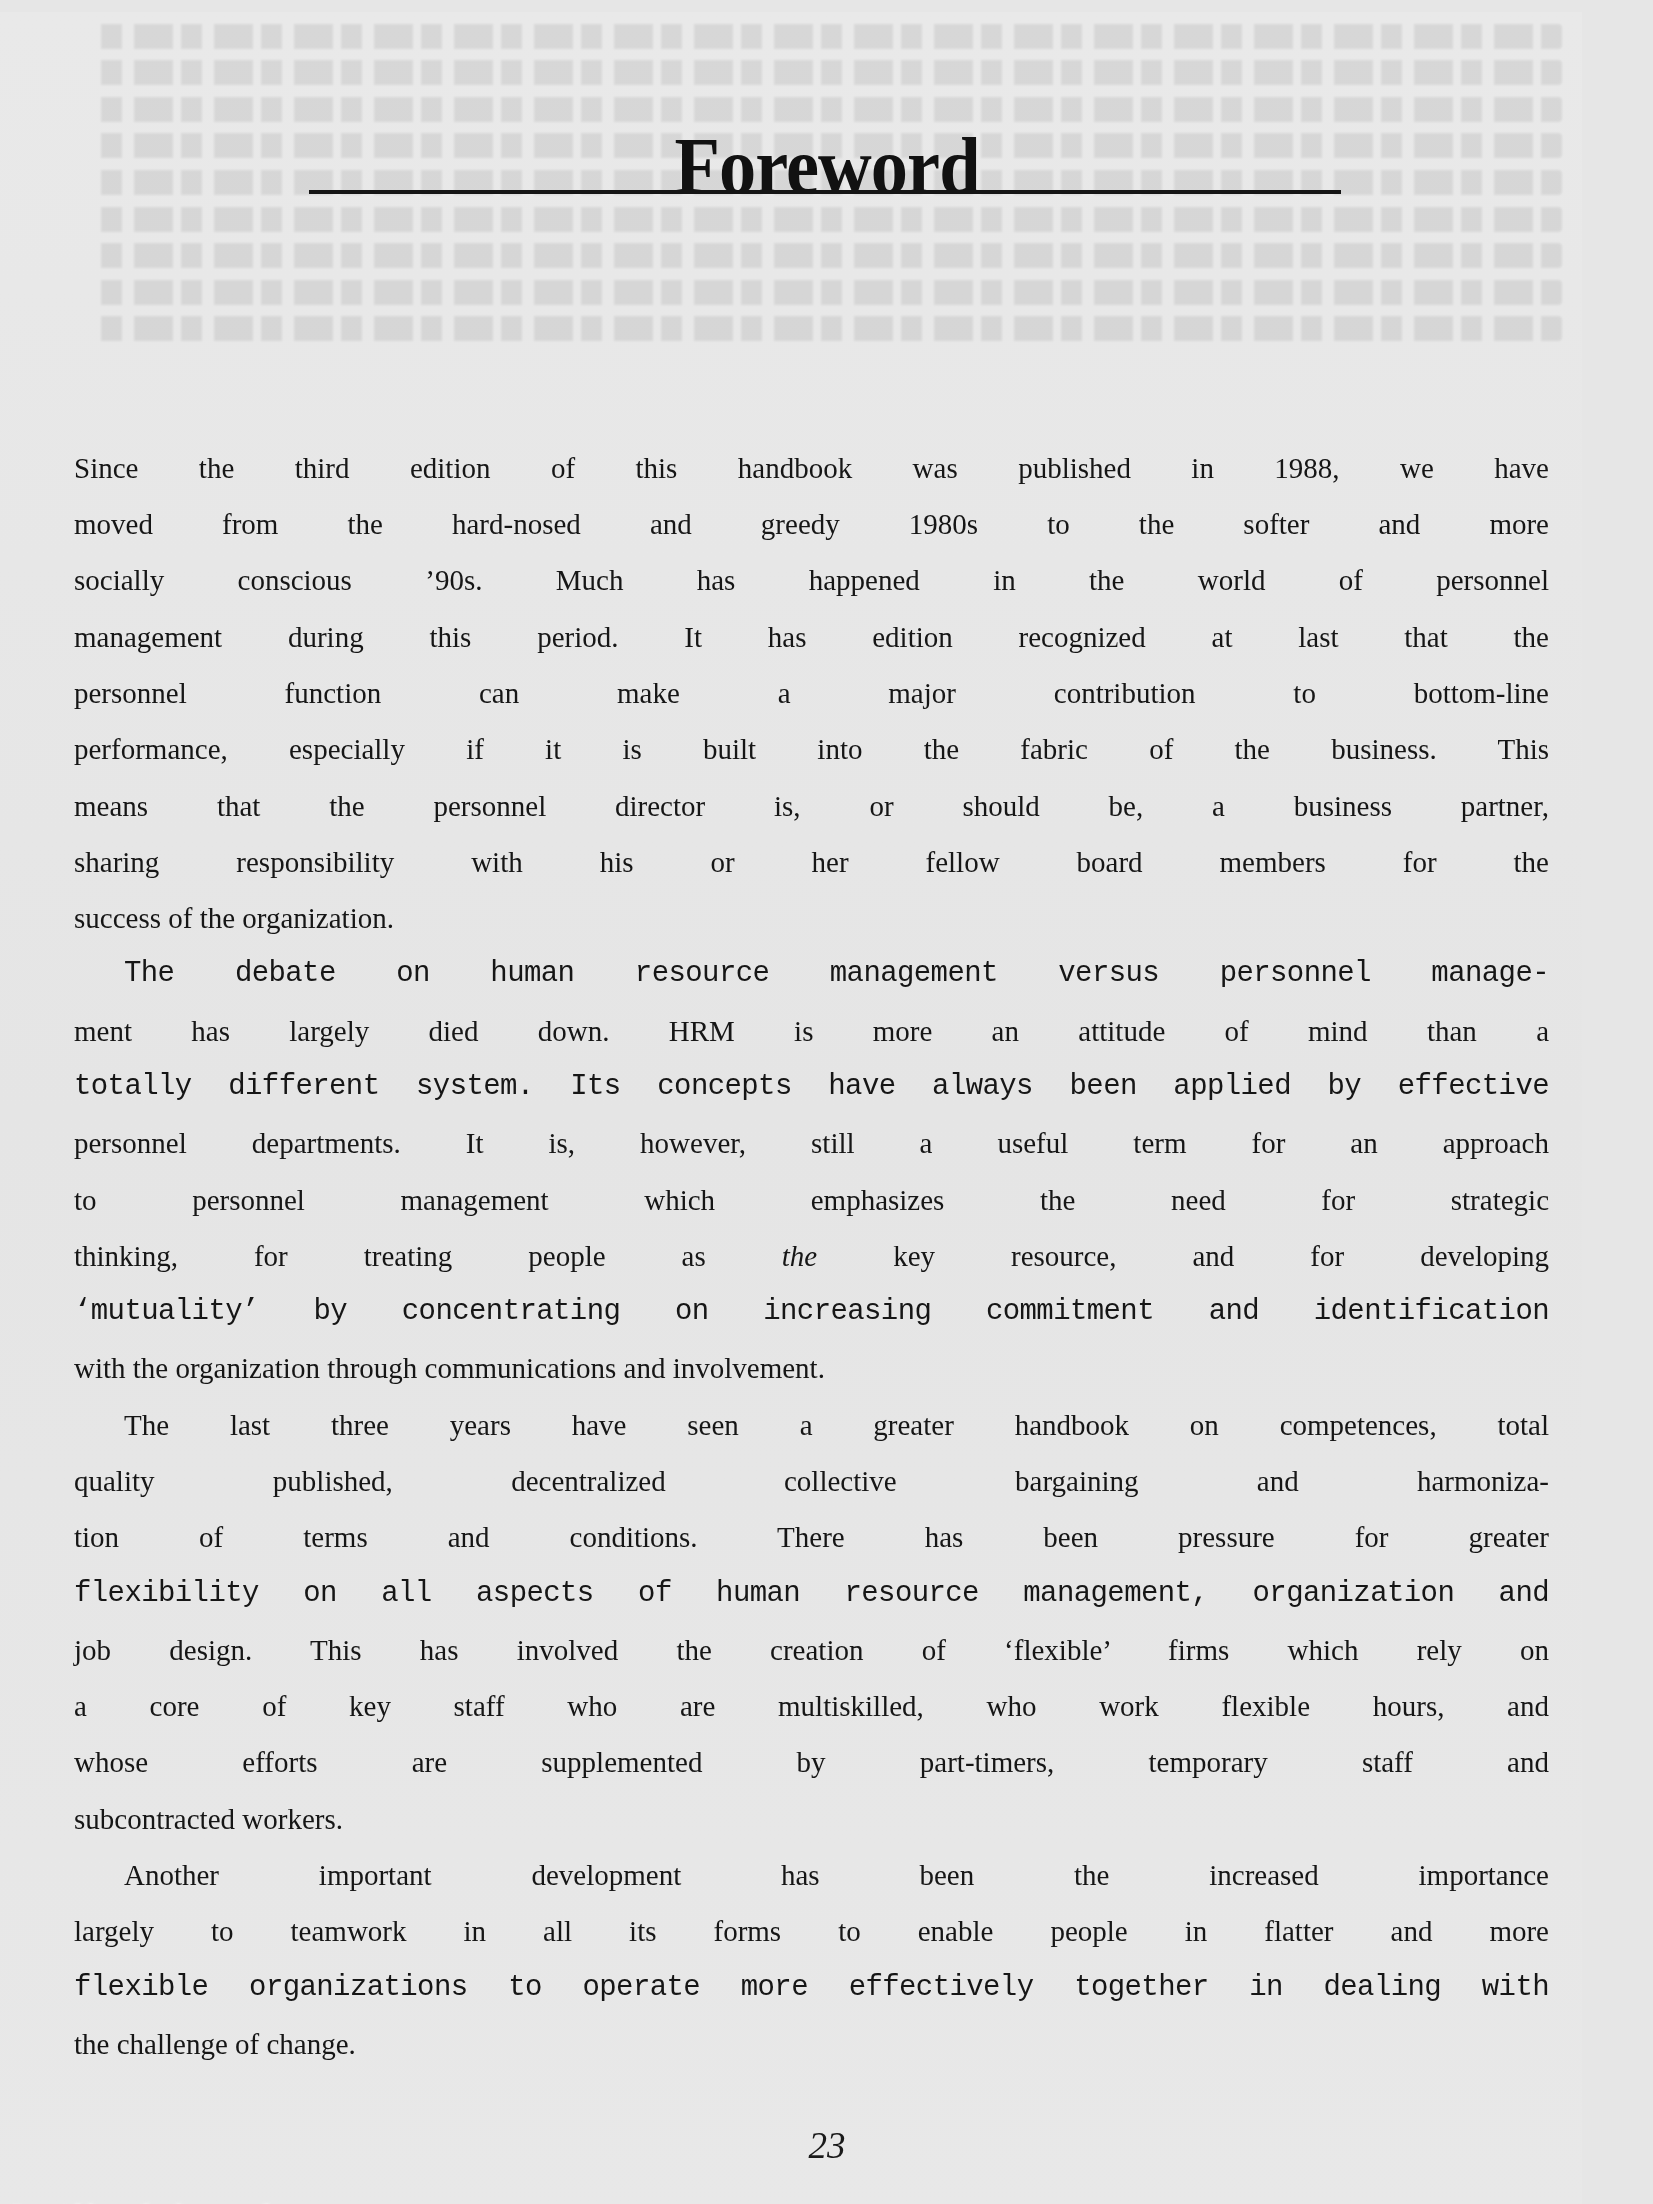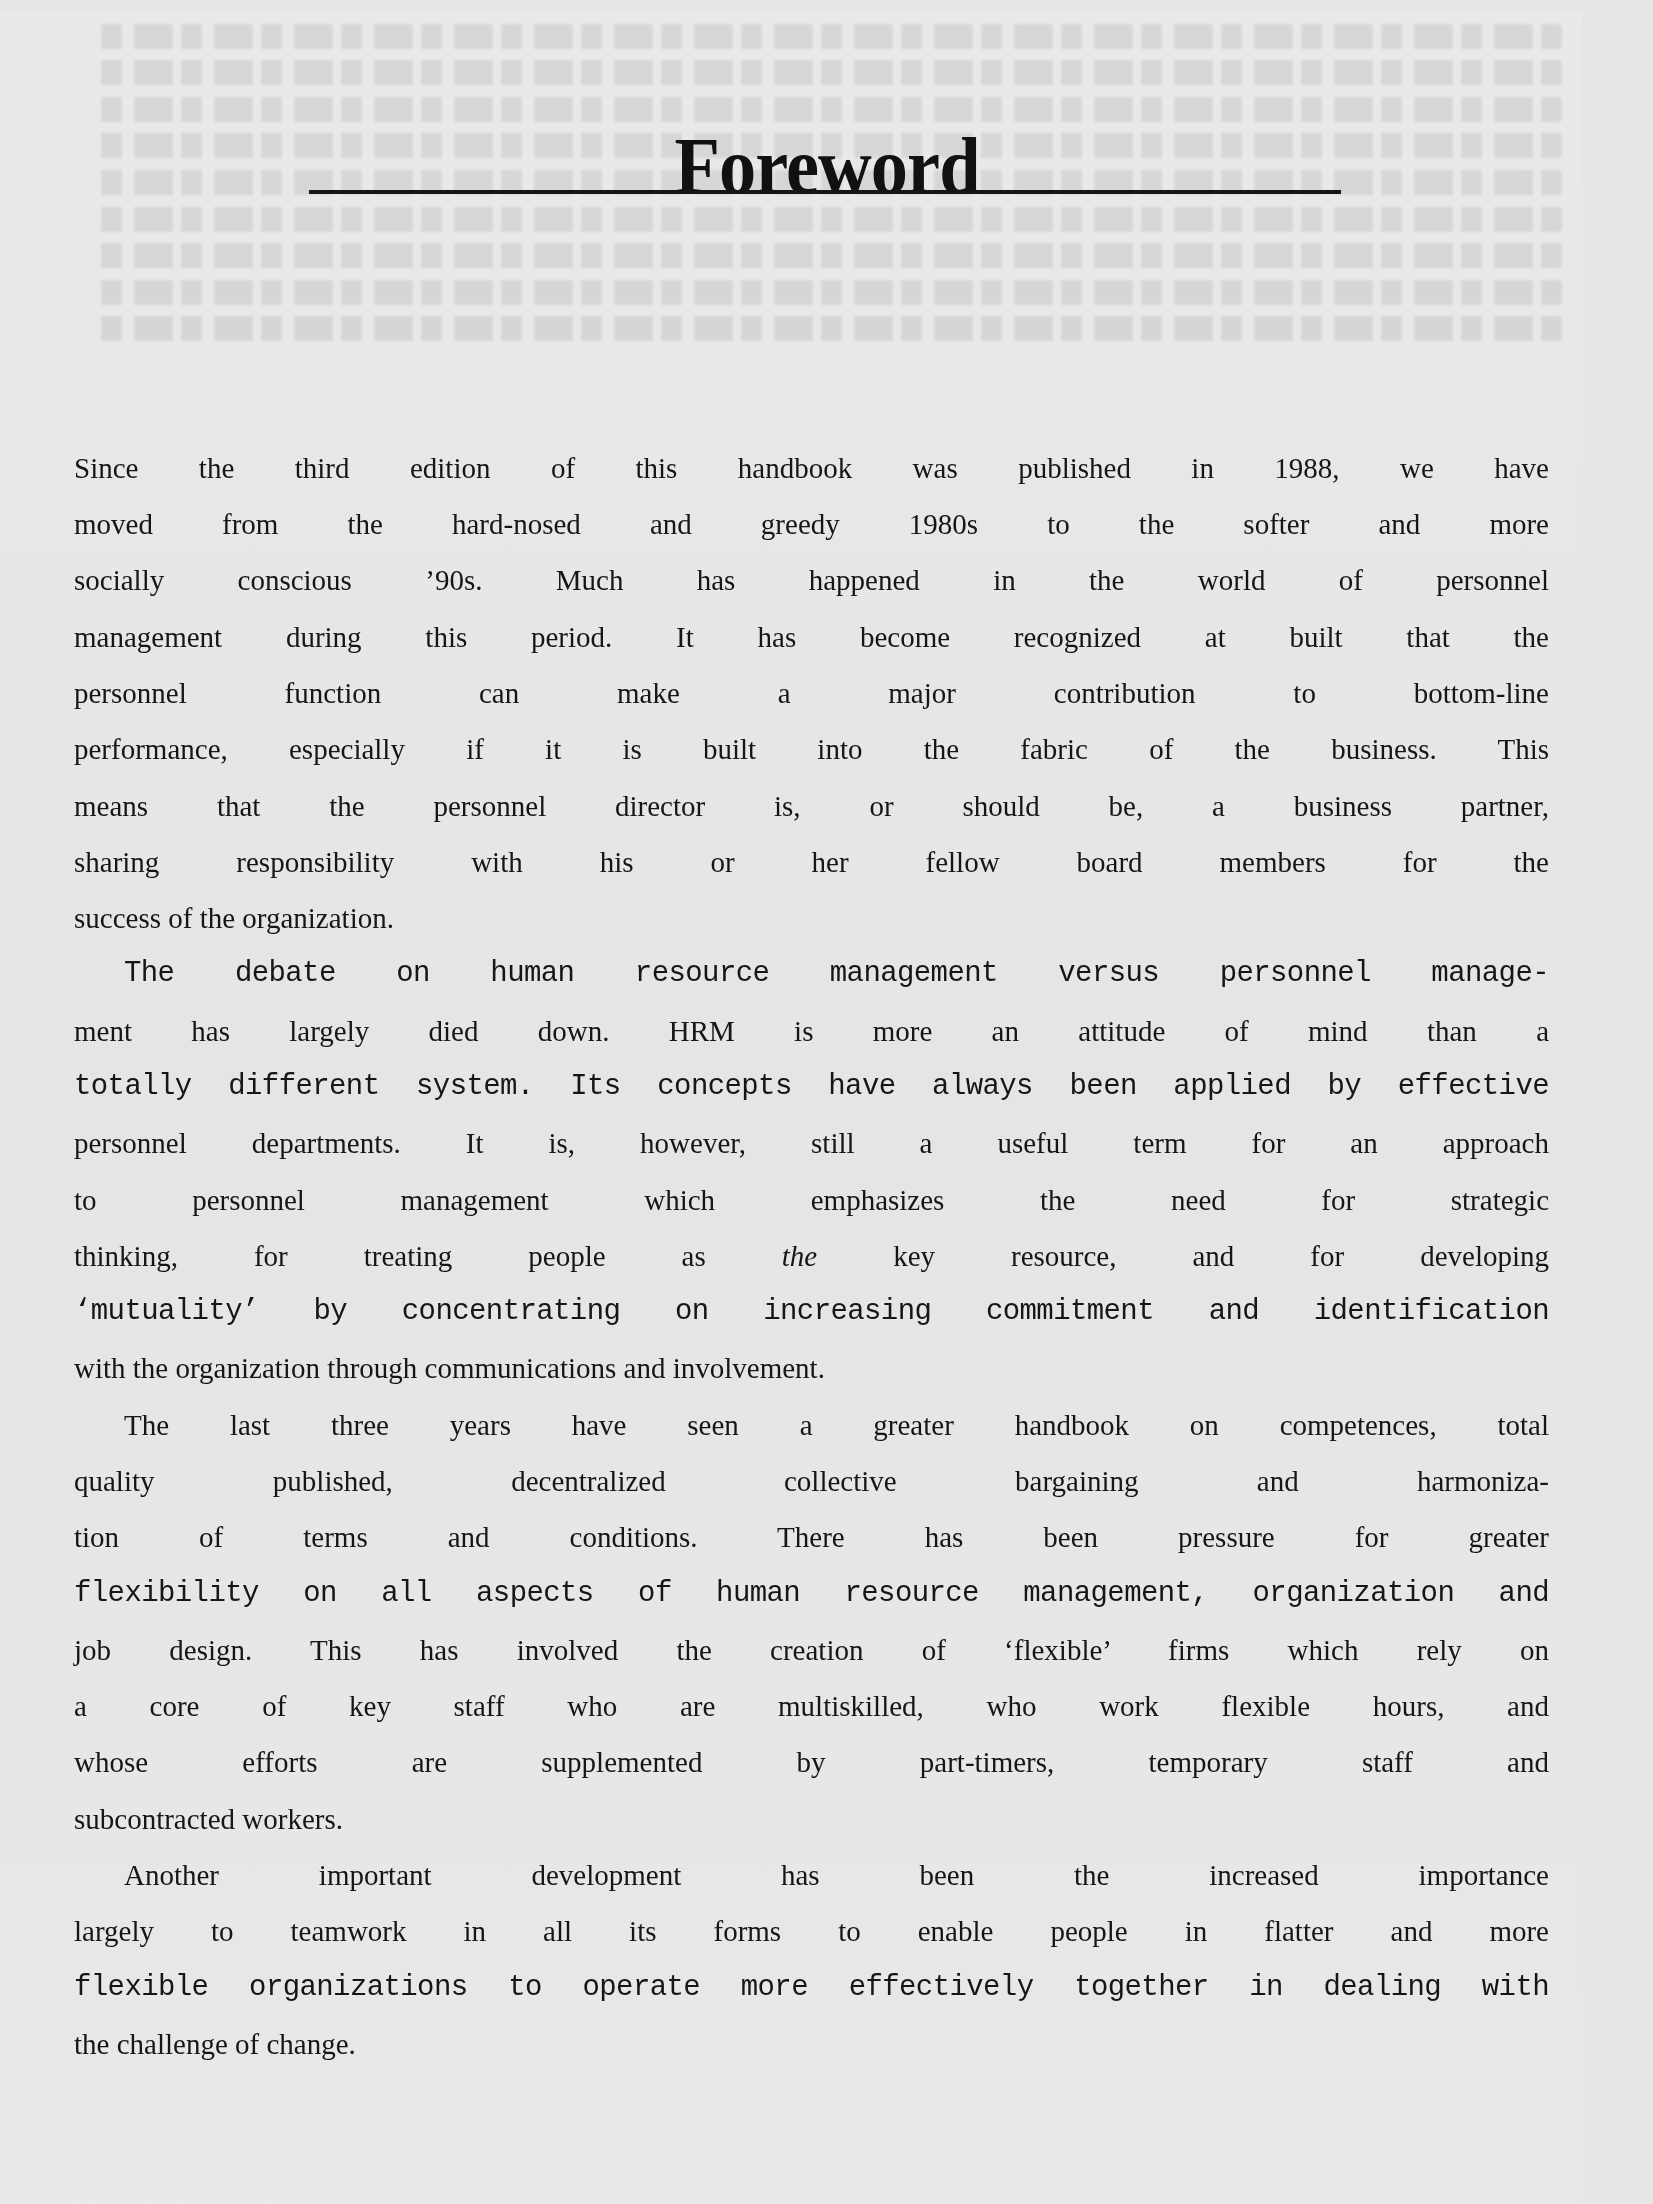--- a/index.html
+++ b/index.html
@@ -141,21 +141,21 @@
 
   <h1 class="title">Foreword</h1>
   <div class="rule"></div>
 
   <div class="body-text">
 
     <div>
       <div class="line" style="top:428px">Since the third edition of this handbook was published in 1988, we have</div>
       <div class="line" style="top:484px">moved from the hard-nosed and greedy 1980s to the softer and more</div>
       <div class="line" style="top:540px">socially conscious ’90s. Much has happened in the world of personnel</div>
-      <div class="line" style="top:597px">management during this period. It has become recognized at built that the</div>
+      <div class="line" style="top:597px">management during this period. It has edition recognized at last that the</div>
       <div class="line" style="top:653px">personnel function can make a major contribution to bottom-line</div>
       <div class="line" style="top:709px">performance, especially if it is built into the fabric of the business. This</div>
       <div class="line" style="top:766px">means that the personnel director is, or should be, a business partner,</div>
       <div class="line" style="top:822px">sharing responsibility with his or her fellow board members for the</div>
       <div class="line last" style="top:878px">success of the organization.</div>
     </div>
 
     <div>
       <div class="line indent condensed" style="top:934px">The debate on human resource management versus personnel manage-</div>
       <div class="line" style="top:991px">ment has largely died down. HRM is more an attitude of mind than a</div>
@@ -180,15 +180,16 @@
 
     <div>
       <div class="line indent" style="top:1835px">Another important development has been the increased importance</div>
       <div class="line" style="top:1891px">largely to teamwork in all its forms to enable people in flatter and more</div>
       <div class="line condensed" style="top:1948px">flexible organizations to operate more effectively together in dealing with</div>
       <div class="line last" style="top:2004px">the challenge of change.</div>
     </div>
 
   </div>
 
+  <div class="page-number">23</div>
   <div class="watermark">Antikvárium.hu</div>
 </div>
 
 
 </body></html>

